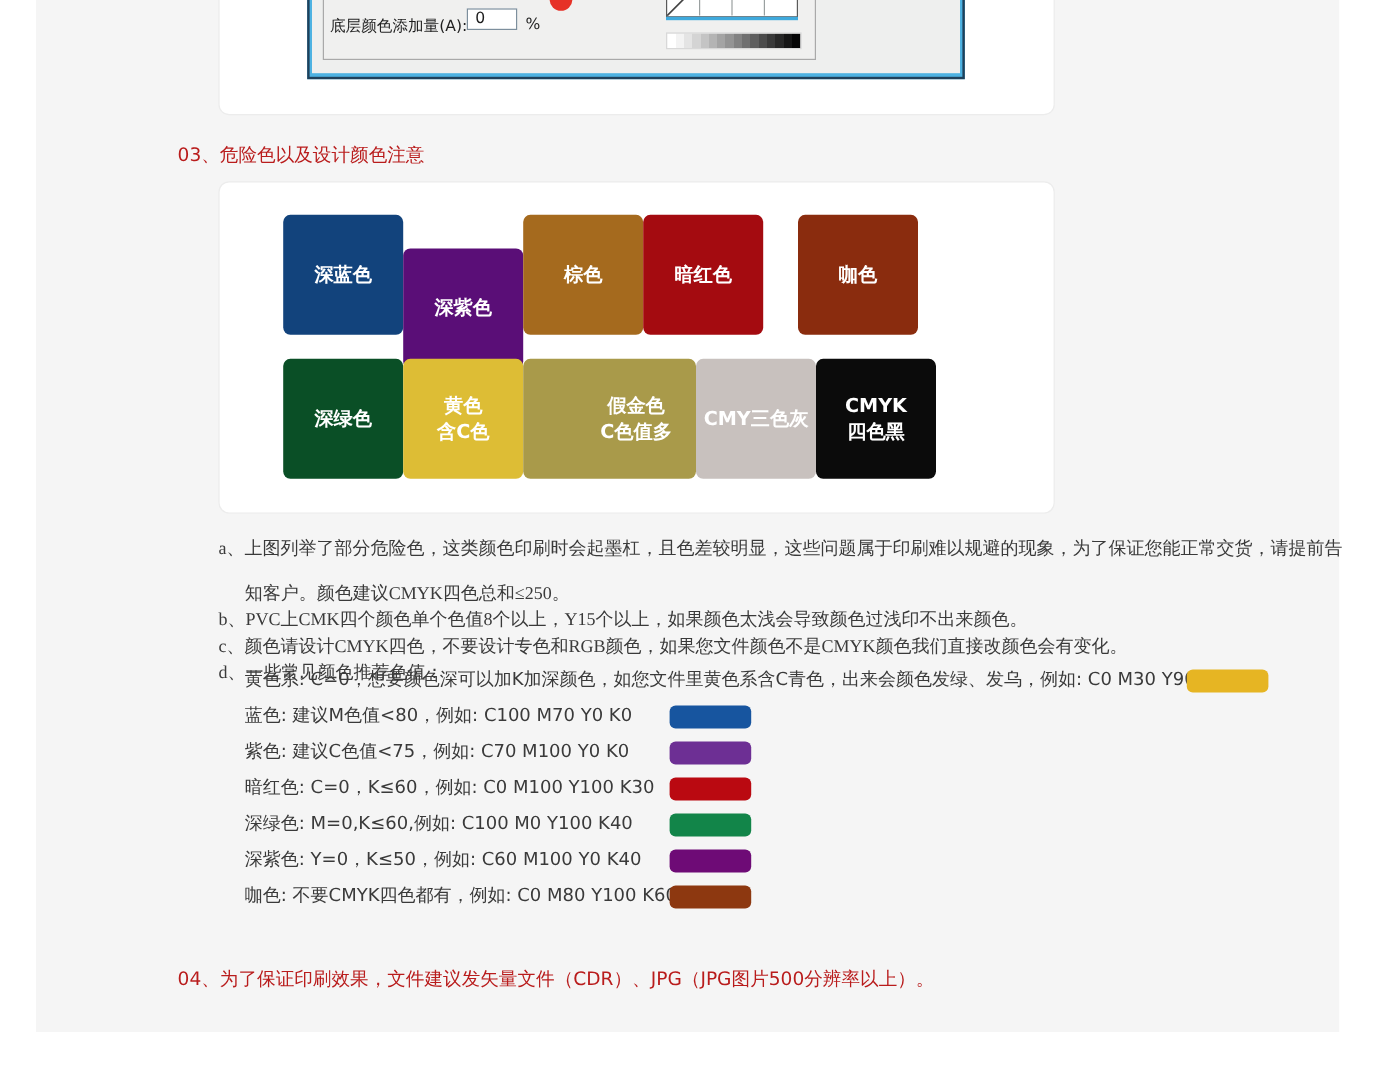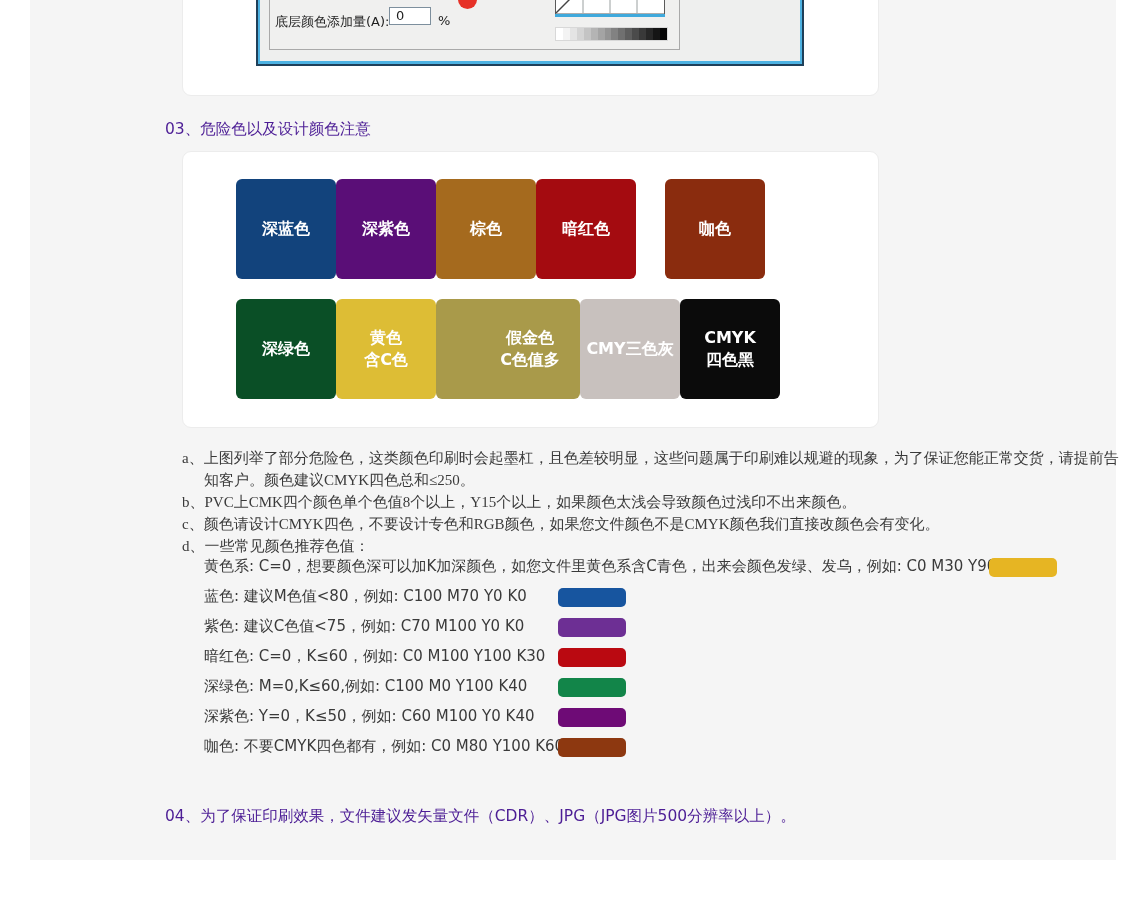--- a/index.html
+++ b/index.html
@@ -41,38 +41,38 @@
     position:absolute;left:285px;top:35px;width:113px;height:14px;
     border:1px solid #d8d8d8;box-sizing:border-box;
     background:linear-gradient(90deg,
       #ffffff 0 6.25%,#f3f3f3 6.25% 12.5%,#e4e4e4 12.5% 18.75%,#d4d4d4 18.75% 25%,
       #c4c4c4 25% 31.25%,#b4b4b4 31.25% 37.5%,#a4a4a4 37.5% 43.75%,#949494 43.75% 50%,
       #828282 50% 56.25%,#707070 56.25% 62.5%,#5e5e5e 62.5% 68.75%,#4b4b4b 68.75% 75%,
       #393939 75% 81.25%,#272727 81.25% 87.5%,#151515 87.5% 93.75%,#050505 93.75% 100%);
   }
 
   
-  .sec-heading{position:absolute;left:135px;font-size:15.5px;color:#4c1d95;white-space:nowrap;}
+  .sec-heading{position:absolute;left:118px;font-size:15.5px;color:#b91c1c;white-space:nowrap;}
   .h03{top:119px;}
   .h04{top:806px;}
 
   
   .tile-row{position:absolute;left:53px;display:flex;}
   .tile-row.r1{top:27px;}
   .tile-row.r2{top:147px;}
   .tile{
     width:100px;height:100px;border-radius:6px;
     display:flex;flex-direction:column;align-items:center;justify-content:center;
     color:#ffffff;font-size:16px;font-weight:600;line-height:22px;text-align:center;
   }
 
   
   .notes{position:absolute;left:152px;top:447px;width:886px;font-size:15px;line-height:22px;color:#3a3a3a;}
   .note-line{white-space:nowrap;font-family:Liberation Serif, serif;}
-  .note-indent{padding-left:22px;}
+  .note-indent{padding-left:22px;margin-top:15px;}
 
   
   .recs{position:absolute;left:174px;top:553px;width:900px;}
   .rec-row{position:relative;height:30px;font-size:15px;color:#3a3a3a;}
   .rec-row .rec-text{position:absolute;left:0;top:4px;white-space:nowrap;}
   .rec-swatch{position:absolute;top:5px;width:68px;height:19px;border-radius:5px;}
   .rec-swatch.pos-near{left:354px;}
   .rec-swatch.pos-far{left:785px;}
 </style>
 </head>
@@ -103,21 +103,21 @@
     </div>
   </div>
 
   <div class="sec-heading h03">03、危险色以及设计颜色注意</div>
 
   <div class="card card-swatches">
     <div class="tile-row r1">
       <div class="tile" style="background: rgb(18, 67, 124);">
         <span>深蓝色</span>
       </div>
-      <div class="tile" style="background: rgb(90, 14, 119);">
+      <div class="tile" style="background: rgb(90, 14, 119); margin-top: 28px;">
         <span>深紫色</span>
       </div>
       <div class="tile" style="background: rgb(165, 106, 30);">
         <span>棕色</span>
       </div>
       <div class="tile" style="background: rgb(164, 11, 16);">
         <span>暗红色</span>
       </div>
       <div class="tile" style="background: rgb(138, 44, 14); margin-left: 29px;">
         <span>咖色</span>

